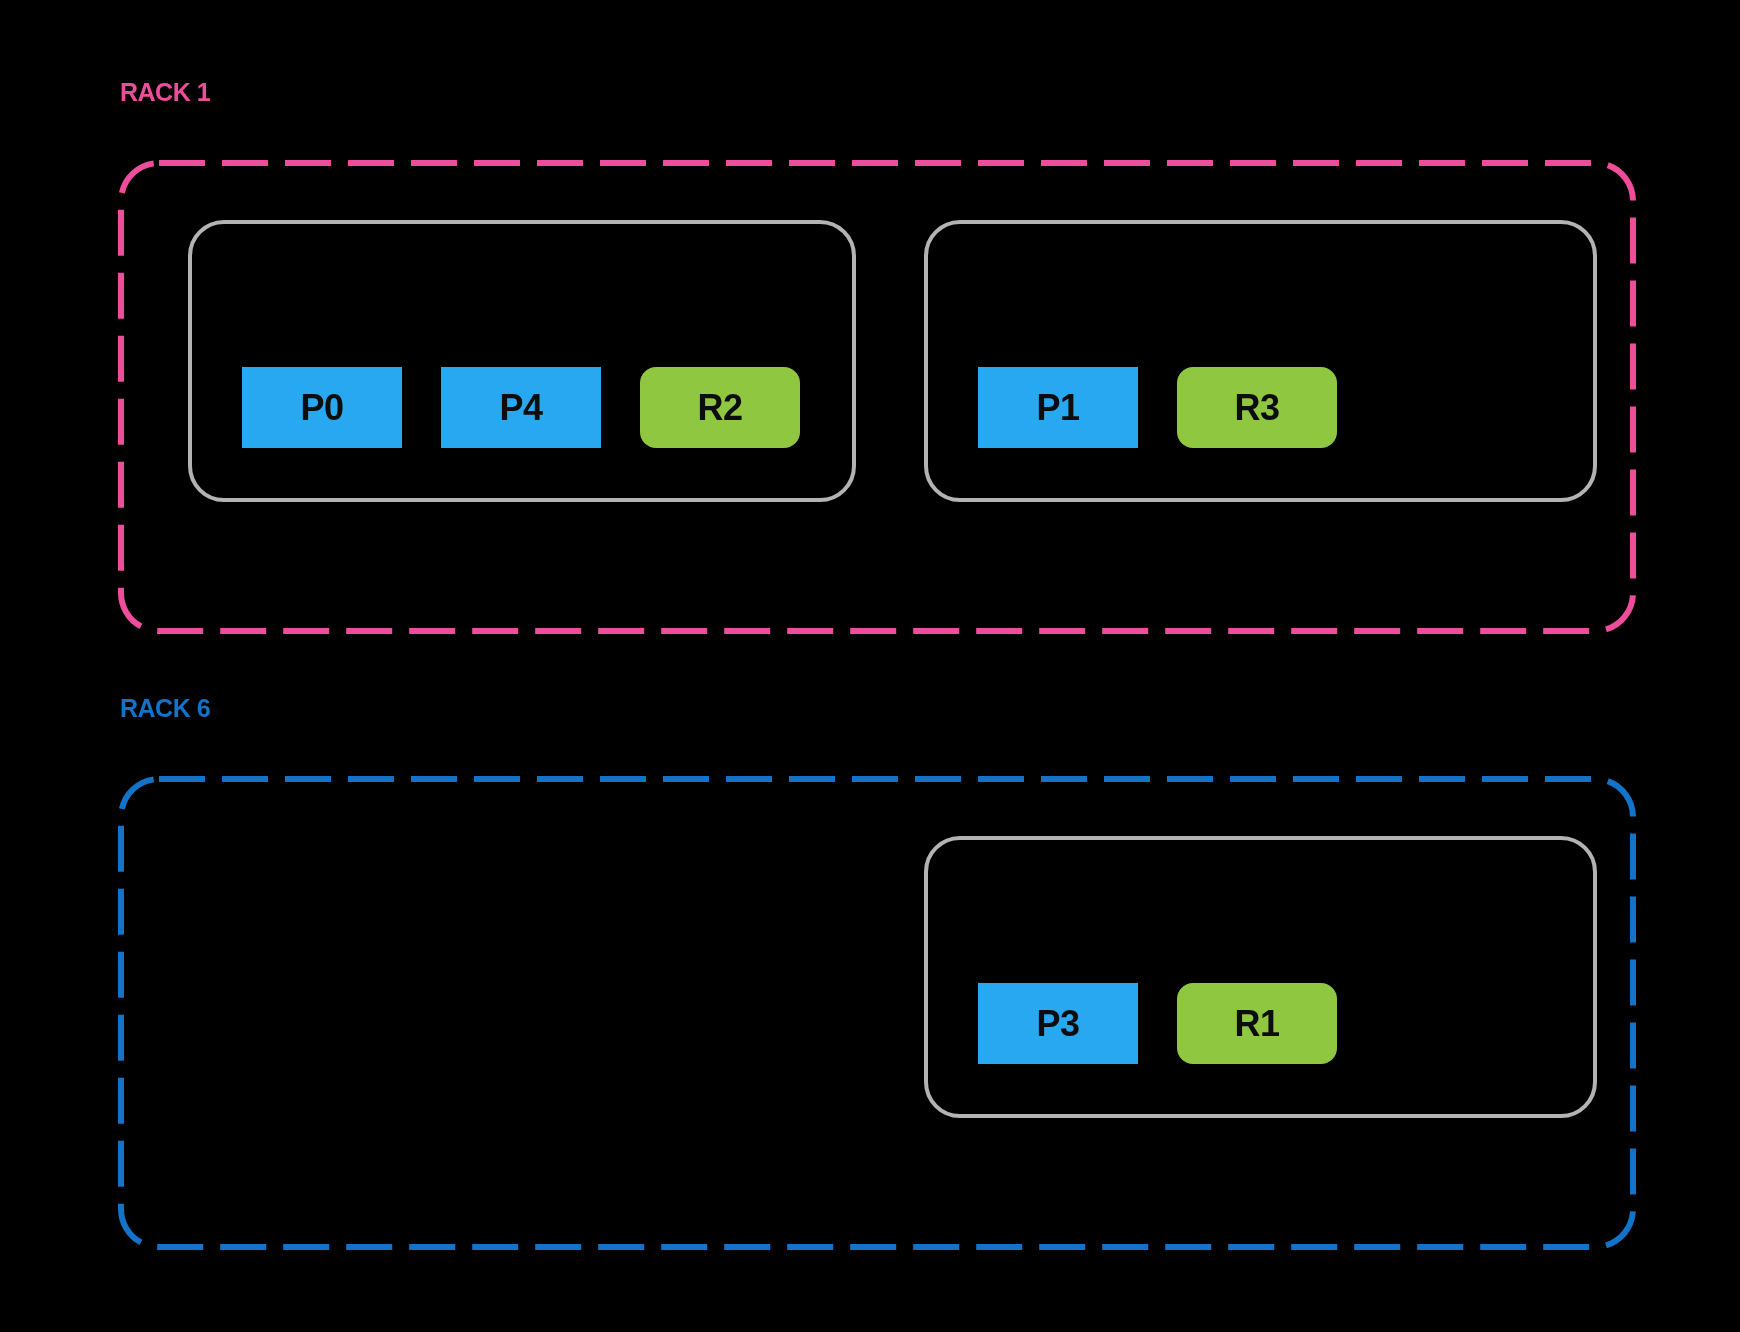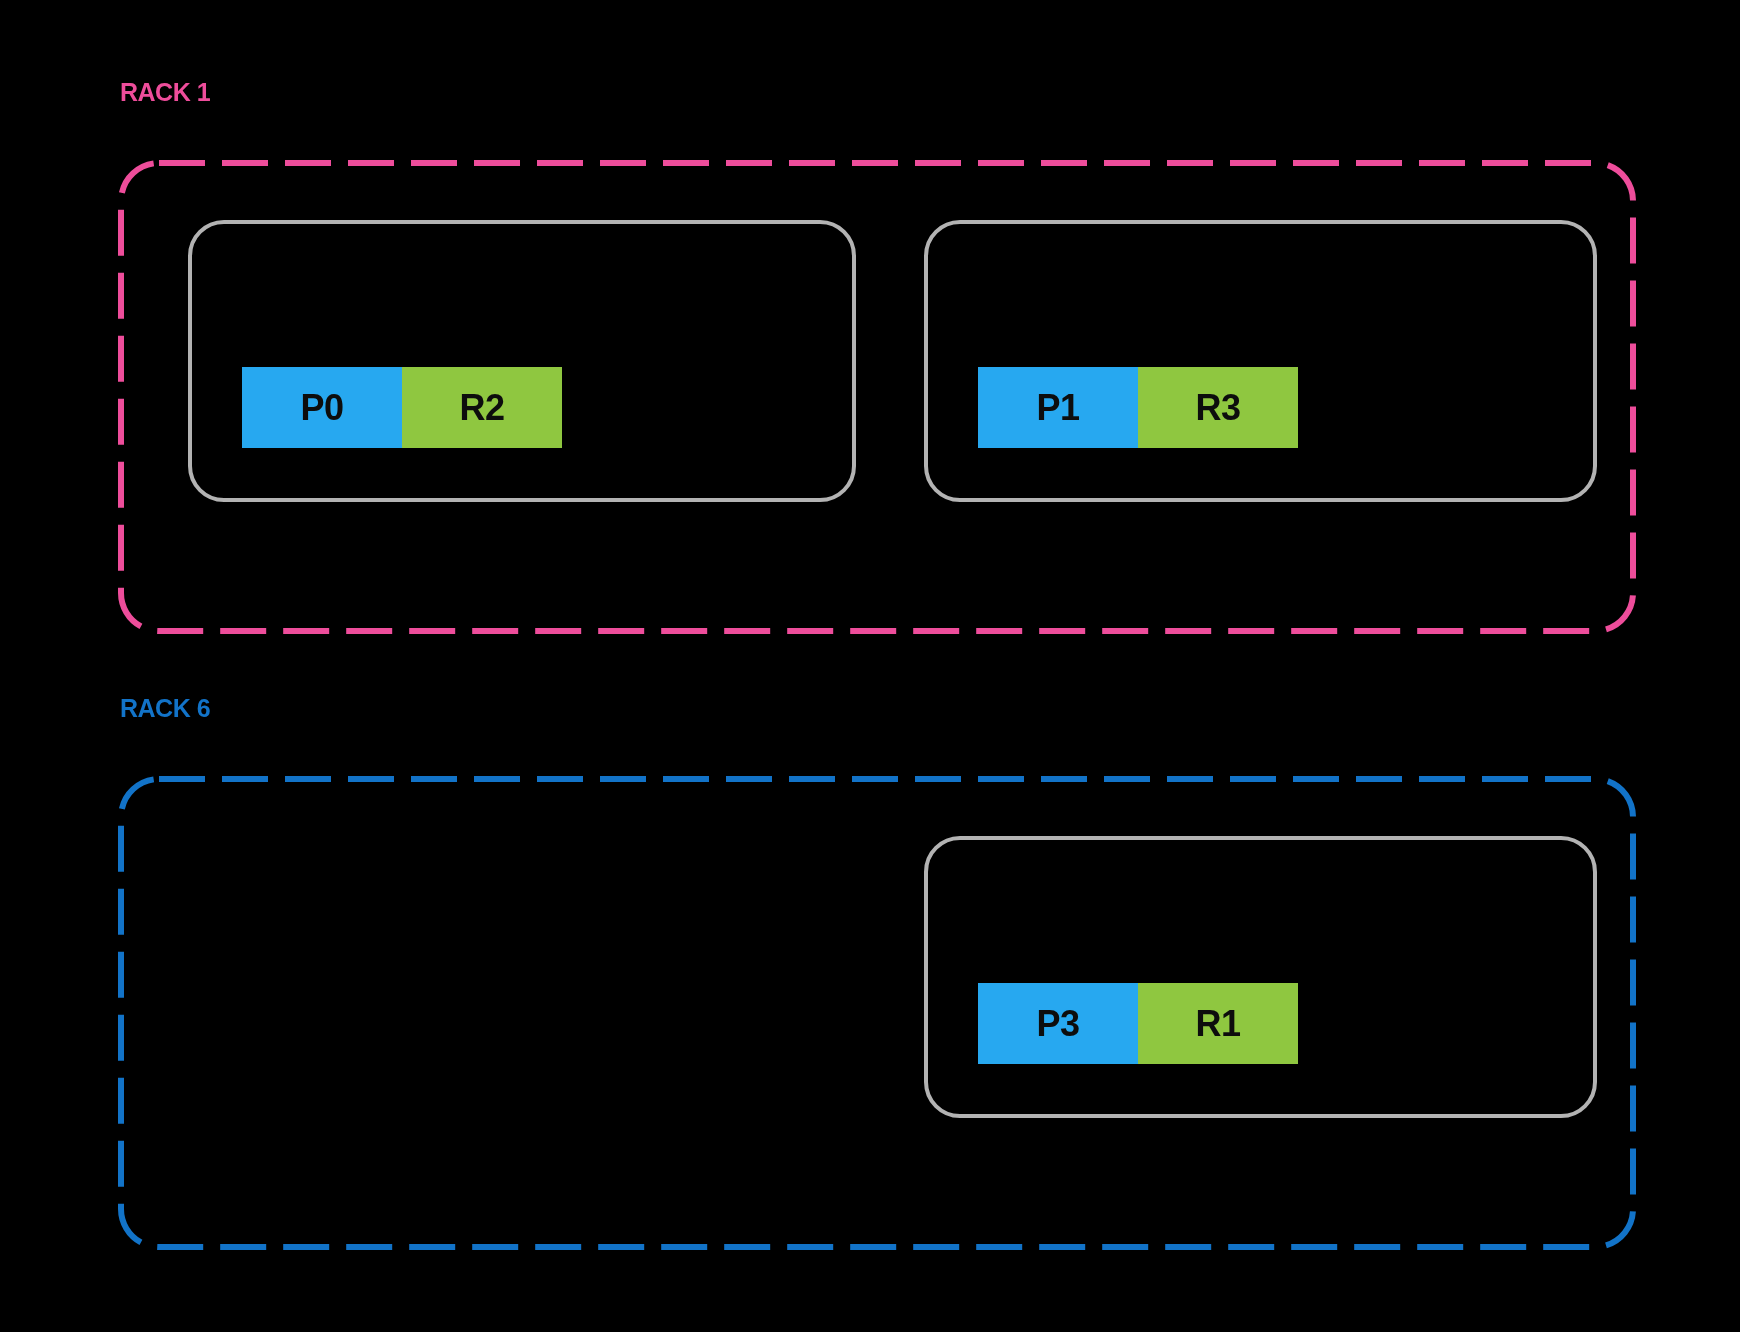--- a/index.html
+++ b/index.html
@@ -59,48 +59,50 @@
     border-radius: 36px;
   }
   .node--a { left: 70px;  width: 668px; }
   .node--b { left: 806px; width: 673px; }
 
   .chip-row {
     position: absolute;
     left: 50px;
     top: 143px;
     display: flex;
+    gap: 39px;
   }
   .chip {
     width: 160px;
     height: 81px;
     display: flex;
     align-items: center;
     justify-content: center;
     font-size: 36px;
     font-weight: 700;
     color: var(--chip-text);
     letter-spacing: -0.5px;
   }
   .chip--p { background: var(--chip-p); }
-  .chip--r { background: var(--chip-r); }
+  .chip--r { background: var(--chip-r); border-radius: 16px; }
 </style>
 </head>
 <body style="background: rgb(0, 0, 0);">
 
 <div class="rack-label rack-label--1">RACK 1</div>
 
 <div class="rack rack--1">
   <svg class="rack-outline" viewBox="0 0 1518 474">
     <rect x="3" y="3" width="1512" height="468" rx="38"></rect>
   </svg>
 
   <div class="node node--a">
     <div class="chip-row">
       <div class="chip chip--p">P0</div>
+      <div class="chip chip--p">P4</div>
       <div class="chip chip--r">R2</div>
     </div>
   </div>
 
   <div class="node node--b">
     <div class="chip-row">
       <div class="chip chip--p">P1</div>
       <div class="chip chip--r">R3</div>
     </div>
   </div>

